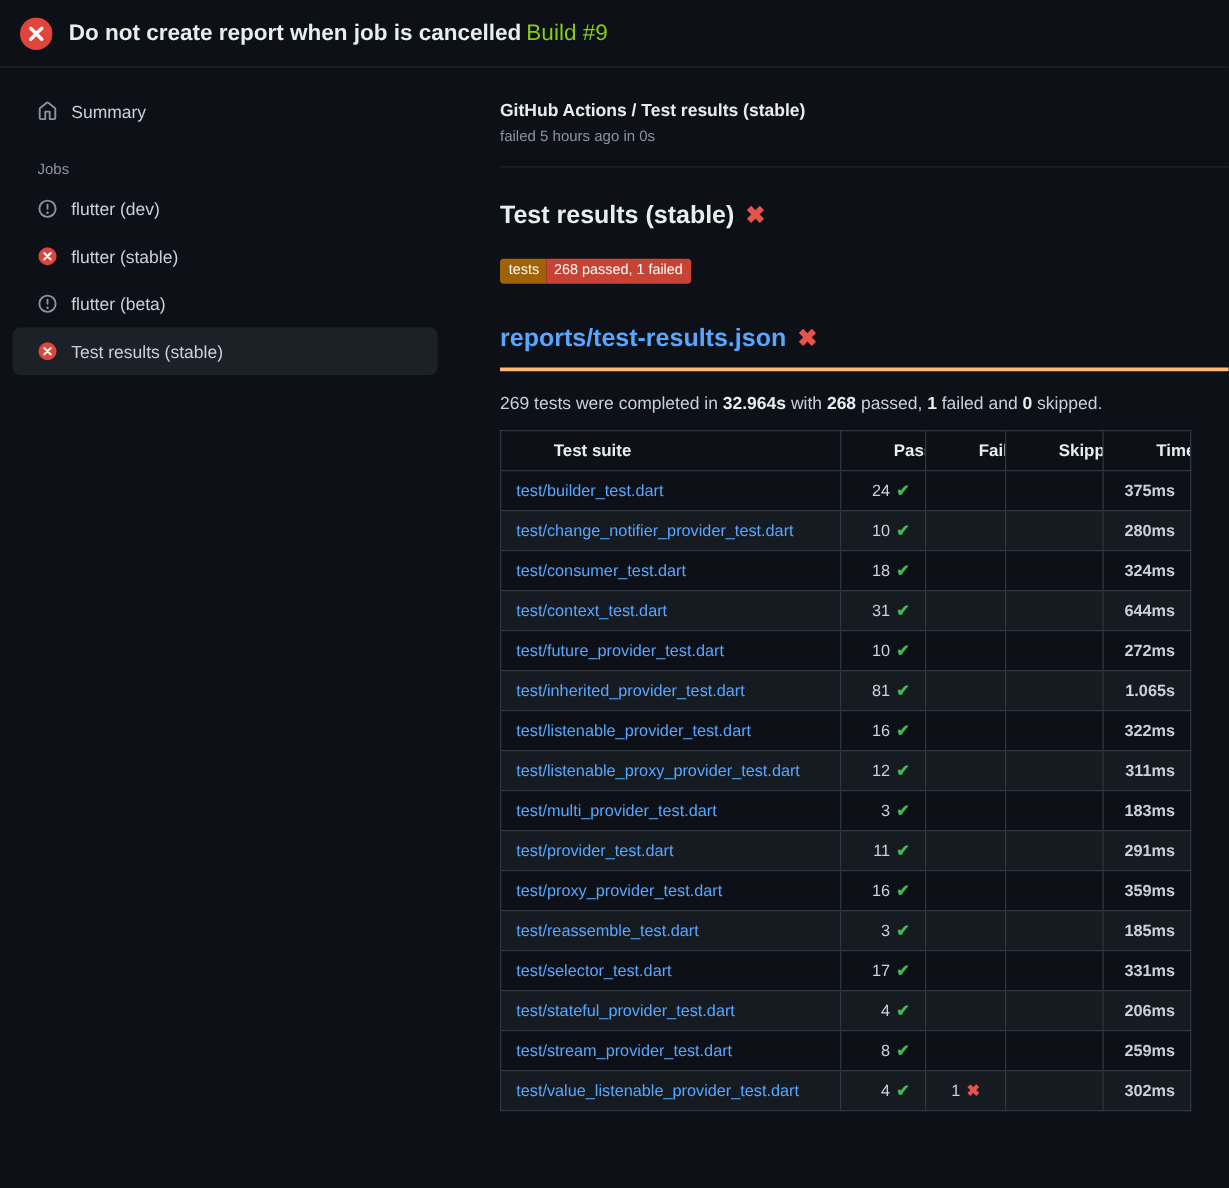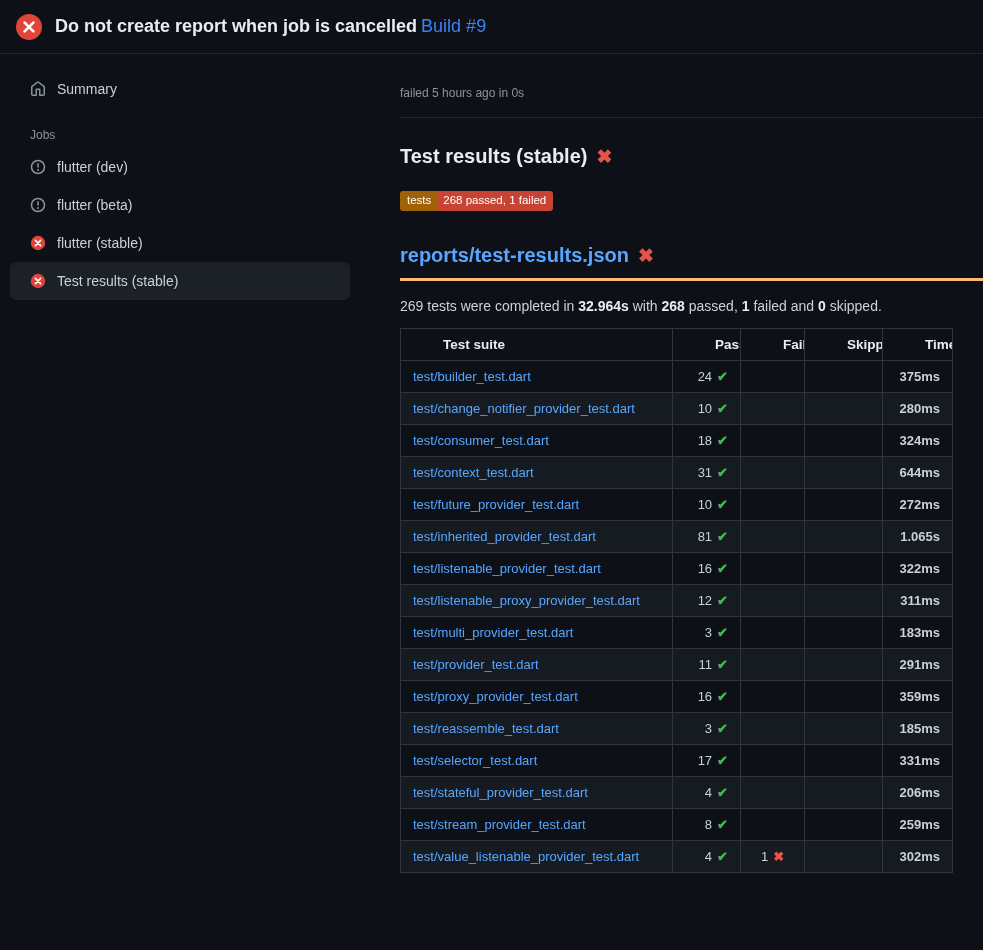--- a/index.html
+++ b/index.html
@@ -11,21 +11,21 @@
   a { text-decoration:none; }
 
   
   .page-header {
     display:flex; align-items:center; gap:13px;
     padding:14px 16px 13px 16px;
     border-bottom:1px solid #21262d;
   }
   .big-x svg { display:block; }
   .page-title { font-size:18px; font-weight:700; color:#e6edf3; line-height:1.3; }
-  .page-title .build { color:#3b82f6; font-weight:400; margin-left:4px; }
+  .page-title .build { color:#84cc16; font-weight:400; margin-left:4px; }
 
   
   .layout { display:flex; align-items:flex-start; }
 
   
   .sidebar { width:368px; flex-shrink:0; padding:16px 18px 16px 10px; }
   .side-item {
     display:flex; align-items:flex-end; gap:11px;
     padding:11px 12px 11px 20px; border-radius:6px;
     font-size:14px; color:#c9d1d9; cursor:pointer;
@@ -114,49 +114,50 @@
               <circle cx="8" cy="8" r="6.5" fill="none" stroke="#8b949e" stroke-width="1.5"></circle>
               <rect x="7.25" y="3.9" width="1.5" height="4.9" rx="0.75" fill="#8b949e"></rect>
               <circle cx="8" cy="11.1" r="1" fill="#8b949e"></circle>
             </svg>
           </span>
           <span class="side-label">flutter (dev)</span>
         </div>
         <div class="side-item">
           <span class="side-icon">
             <svg width="16" height="16" viewBox="0 0 16 16" aria-hidden="true">
+              <circle cx="8" cy="8" r="7.2" fill="#e0443a"></circle>
+              <path d="M5.4 5.4l5.2 5.2M10.6 5.4l-5.2 5.2" stroke="#ffffff" stroke-width="1.6" stroke-linecap="round"></path>
+            </svg>
+          </span>
+          <span class="side-label">flutter (stable)</span>
+        </div>
+        <div class="side-item">
+          <span class="side-icon">
+            <svg width="16" height="16" viewBox="0 0 16 16" aria-hidden="true">
               <circle cx="8" cy="8" r="6.5" fill="none" stroke="#8b949e" stroke-width="1.5"></circle>
               <rect x="7.25" y="3.9" width="1.5" height="4.9" rx="0.75" fill="#8b949e"></rect>
               <circle cx="8" cy="11.1" r="1" fill="#8b949e"></circle>
             </svg>
           </span>
           <span class="side-label">flutter (beta)</span>
-        </div>
-        <div class="side-item">
-          <span class="side-icon">
-            <svg width="16" height="16" viewBox="0 0 16 16" aria-hidden="true">
-              <circle cx="8" cy="8" r="7.2" fill="#e0443a"></circle>
-              <path d="M5.4 5.4l5.2 5.2M10.6 5.4l-5.2 5.2" stroke="#ffffff" stroke-width="1.6" stroke-linecap="round"></path>
-            </svg>
-          </span>
-          <span class="side-label">flutter (stable)</span>
         </div>
         <div class="side-item selected">
           <span class="side-icon">
             <svg width="16" height="16" viewBox="0 0 16 16" aria-hidden="true">
               <circle cx="8" cy="8" r="7.2" fill="#e0443a"></circle>
               <path d="M5.4 5.4l5.2 5.2M10.6 5.4l-5.2 5.2" stroke="#ffffff" stroke-width="1.6" stroke-linecap="round"></path>
             </svg>
           </span>
           <span class="side-label">Test results (stable)</span>
         </div>
       </nav>
   </aside>
 
   <main class="main">
+    <div class="crumb">GitHub Actions / Test results (stable)</div>
     <div class="status-line">failed 5 hours ago in 0s</div>
     <hr class="divider">
 
     <h2 class="section-title">
       <span>Test results (stable)</span>
       <span class="x-mark lg">✖</span>
     </h2>
 
     <div class="badge">
       <span class="badge-label">tests</span>

